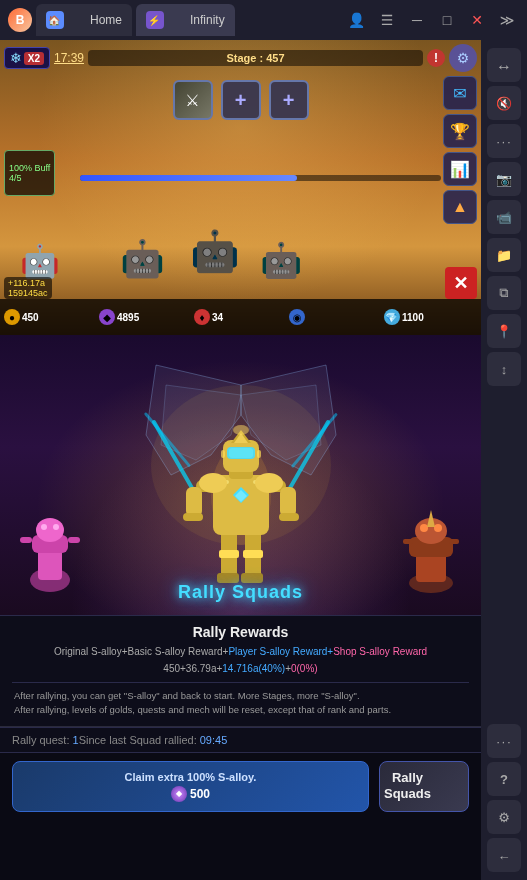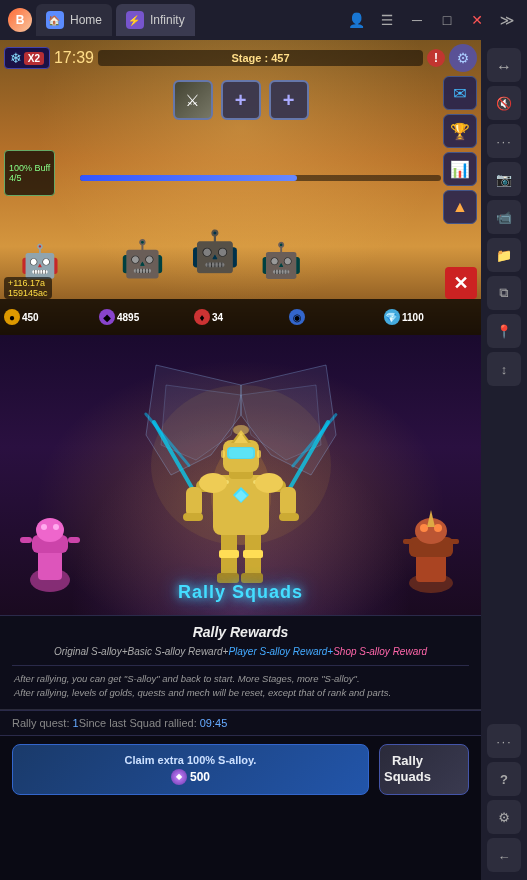--- a/index.html
+++ b/index.html
@@ -46,21 +46,21 @@
       cursor: pointer;
     }
     .tab.active { background: #3a3a50; }
     .tab-icon {
       width: 18px; height: 18px;
       border-radius: 4px;
       background: #5b8cff;
       display: flex; align-items: center; justify-content: center;
       font-size: 10px; color: white;
     }
-    .tab-label { font-size: 12px; color: #ccc; }
+    .tab-label { font-size: 12px; color: #ccc; margin-left: 20px; }
     .title-spacer { flex: 1; }
     .title-controls {
       display: flex; gap: 6px; align-items: center;
     }
     .ctrl-btn {
       width: 24px; height: 24px;
       border-radius: 4px;
       display: flex; align-items: center; justify-content: center;
       color: #aaa; font-size: 14px; cursor: pointer;
     }
@@ -131,21 +131,21 @@
       font-size: 10px;
       color: #fff;
       display: flex; align-items: center; gap: 2px;
     }
     .snowflake { color: #88ddff; font-size: 14px; }
     .x2-badge {
       background: rgba(200,50,50,0.9);
       color: white; font-size: 10px; font-weight: bold;
       padding: 1px 4px; border-radius: 3px;
     }
-    .timer { color: #ffdd88; font-size: 16px; }
+    .timer { color: #ffdd88; font-size: 12px; text-decoration: underline; }
     .stage-badge {
       flex: 1;
       text-align: center;
       background: rgba(0,0,0,0.5);
       border-radius: 4px;
       padding: 2px 8px;
       font-size: 11px; color: #ffdd88;
       font-weight: bold;
     }
     .excl-badge {
@@ -320,21 +320,20 @@
       z-index: 5;
       letter-spacing: 1px;
     }
 
     
     .info-panel {
       background: #0d0d1a;
       padding: 8px 12px;
       border-top: 1px solid #2a2a4a;
       flex-shrink: 0;
-      font-style: italic;
     }
     .info-title {
       text-align: center;
       font-size: 14px;
       font-weight: bold;
       color: #eee;
       margin-bottom: 4px;
     }
     .rewards-line {
       font-size: 10px;
@@ -658,20 +657,23 @@
         </div>
 
         <div class="rally-squads-label">Rally Squads</div>
       </div>
 
       <div class="info-panel">
         <div class="info-title">Rally Rewards</div>
         <div class="rewards-line">
           <span>Original S-alloy+Basic S-alloy Reward+</span><span class="highlight-blue">Player S-alloy Reward+</span><span class="highlight-pink">Shop S-alloy Reward</span>
         </div>
+        <div class="rewards-line">
+          <span>450+36.79a+</span><span class="highlight-blue">14.716a(40%)</span><span>+</span><span class="highlight-pink">0(0%)</span>
+        </div>
         <div class="divider-line"></div>
         <div class="desc-text">After rallying, you can get "S-alloy" and back to start. More Stages, more "S-alloy".</div>
         <div class="desc-text">After rallying, levels of golds, quests and mech will be reset, except that of rank and parts.</div>
       </div>
 
       <div class="divider-line" style="margin:0; background:#2a2a3a;"></div>
 
       <div class="stats-row">
         <div class="stat-item">
           <span class="stat-label">Rally quest:</span>

